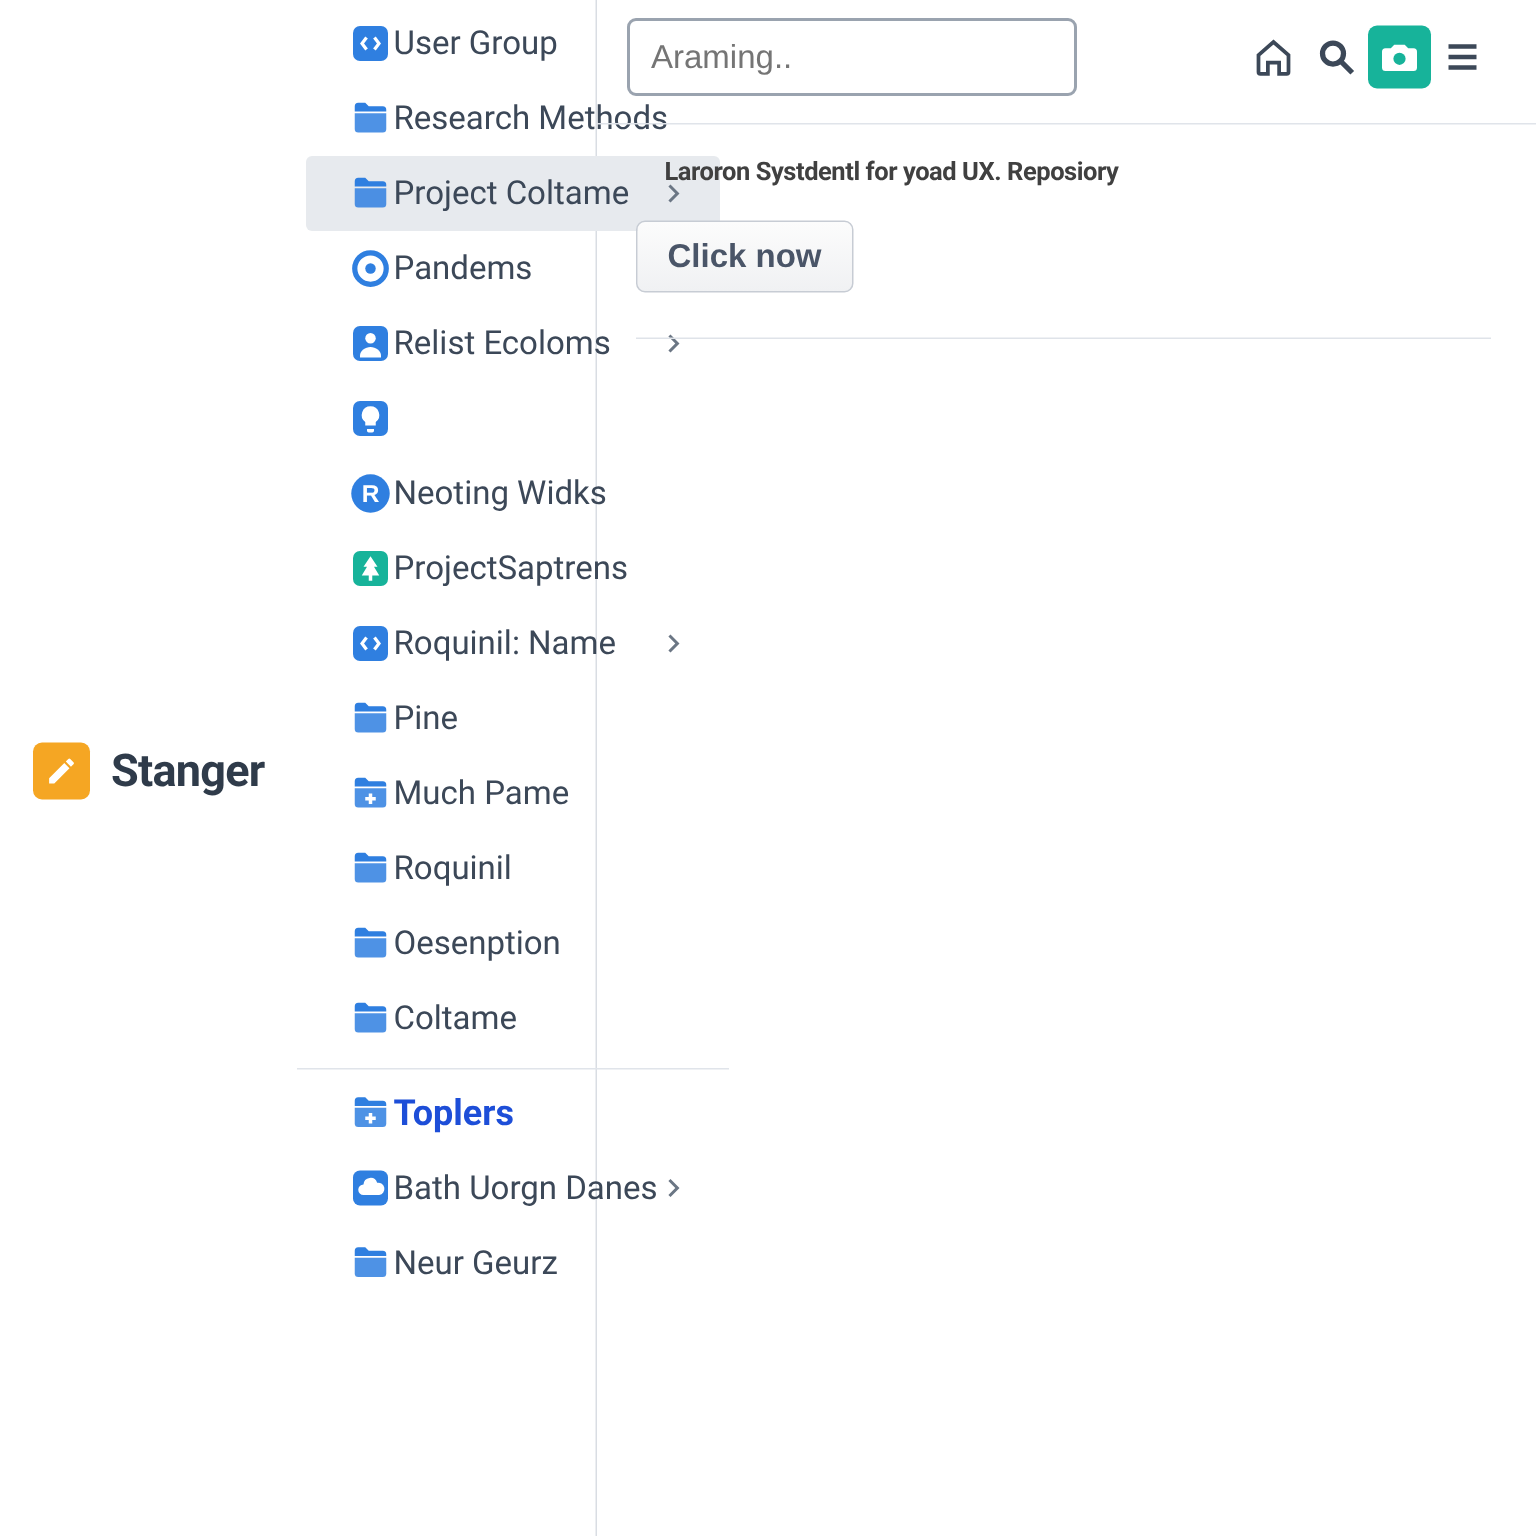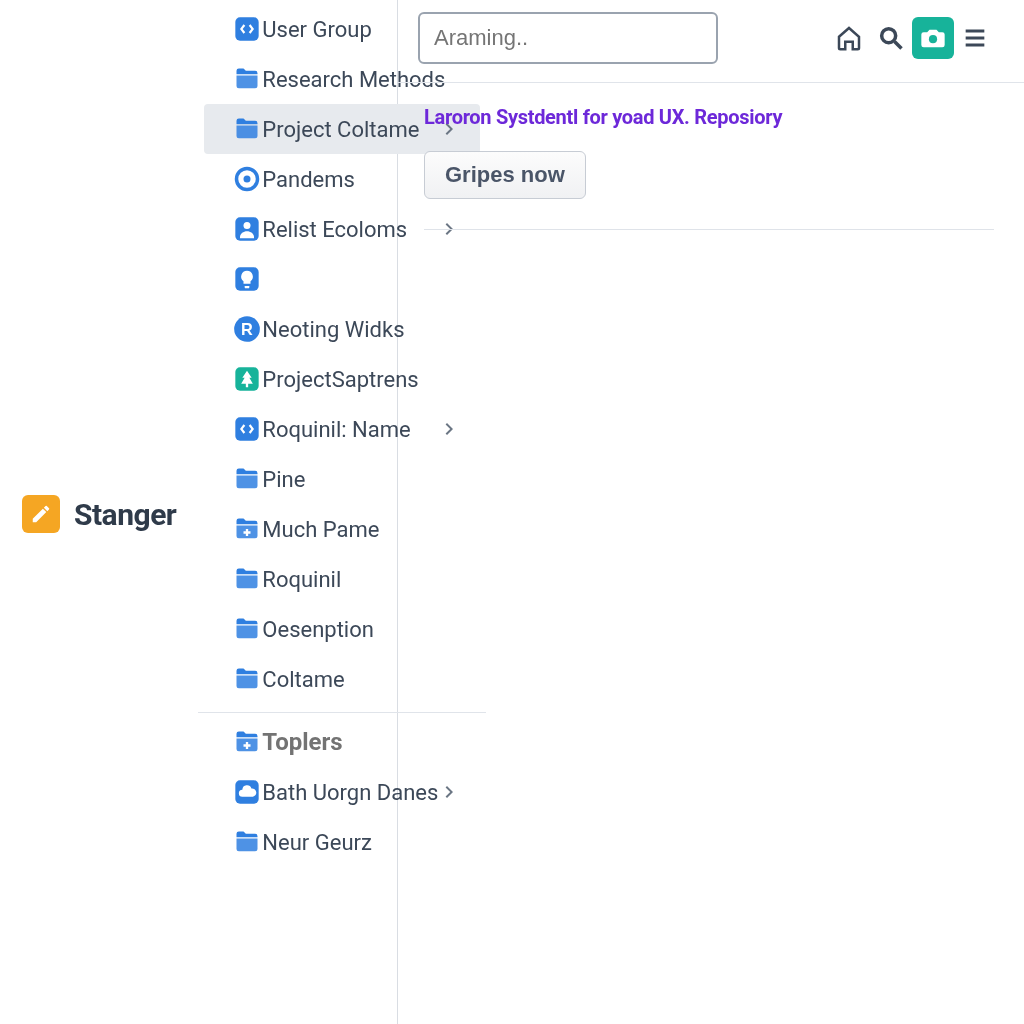--- a/index.html
+++ b/index.html
@@ -8,31 +8,31 @@
   .sidebar { width: 398px; border-right: 1px solid #d9dde3; display: flex; flex-direction: row; }
   .sidebar-header { display: flex; align-items: center; gap: 14px; padding: 14px 22px 10px 22px; }
   .logo { width: 38px; height: 38px; border-radius: 6px; background: #f5a623; display: flex; align-items: center; justify-content: center; color: #fff; }
   .app-title { font-size: 30px; font-weight: 700; color: #2f3b4a; letter-spacing: -0.5px; }
   .nav-group { padding: 4px 4px 8px 4px; }
   .nav-group + .nav-group { border-top: 1px solid #e0e4ea; }
   .nav-item { display: flex; align-items: center; height: 50px; padding: 0 18px 0 28px; font-size: 22px; color: #3c4858; cursor: pointer; border-radius: 4px; margin: 0 2px; }
   .nav-item.selected { background: #e7eaee; }
   .nav-item .icon { width: 30px; height: 30px; flex: 0 0 30px; display: flex; align-items: center; justify-content: center; }
   .nav-item .label { flex: 1; white-space: nowrap; overflow: hidden; text-overflow: ellipsis; }
-  .nav-item.heading { font-weight: 700; color: #737373; font-size: 24px; }
+  .nav-item.heading { font-weight: 700; color: #1d4ed8; font-size: 24px; }
   .chev { color: #6b7684; display: flex; align-items: center; }
   .main { flex: 1; display: flex; flex-direction: column; }
   .topbar { display: flex; align-items: center; padding: 12px 28px 18px 20px; }
   .search { flex: 0 0 300px; }
   .search input { width: 100%; height: 52px; border: 2px solid #9aa3af; border-radius: 6px; padding: 0 14px; font-size: 22px; color: #6b7684; background: #fff; outline: none; }
   .spacer { flex: 1; }
   .top-icon { width: 42px; height: 42px; display: flex; align-items: center; justify-content: center; color: #3c4858; cursor: pointer; border-radius: 6px; }
   .top-icon.camera { background: #17b39a; color: #fff; }
   .content { padding: 22px 30px 0 26px; border-top: 1px solid #e0e4ea; }
-  .page-title { font-size: 20px; font-weight: 700; color: #6d28d9; letter-spacing: -0.3px; padding-bottom: 22px; }
+  .page-title { font-size: 17px; font-weight: 700; color: #404040; letter-spacing: -0.3px; padding-bottom: 22px; margin-left: 19px; }
   .cta { display: inline-block; padding: 10px 20px; font-size: 22px; font-weight: 600; color: #4a5568; background: linear-gradient(#fcfcfc,#f0f1f3); border: 1px solid #c7ccd4; border-radius: 6px; cursor: pointer; }
   .divider { border-top: 1px solid #dfe3e9; margin-top: 30px; }
   
   .ic-folder { fill: #2f7fe0; }
   .ic-blue-sq { fill: #2f7fe0; }
   .ic-blue-circ { stroke: #2f7fe0; fill: none; }
   .ic-teal { fill: #17b39a; }
   svg { display: block; }
 </style>
 </head>
@@ -302,17 +302,17 @@
       </div>
       <div class="top-icon">
         <svg width="28" height="28">
             <use href="#i-menu"></use>
           </svg>
       </div>
     </div>
 
     <div class="content">
       <h1 class="page-title">Laroron Systdentl for yoad UX. Reposiory</h1>
-      <button class="cta">Gripes now</button>
+      <button class="cta">Click now</button>
       <div class="divider"></div>
     </div>
   </main>
 </div>
 
 </body></html>

